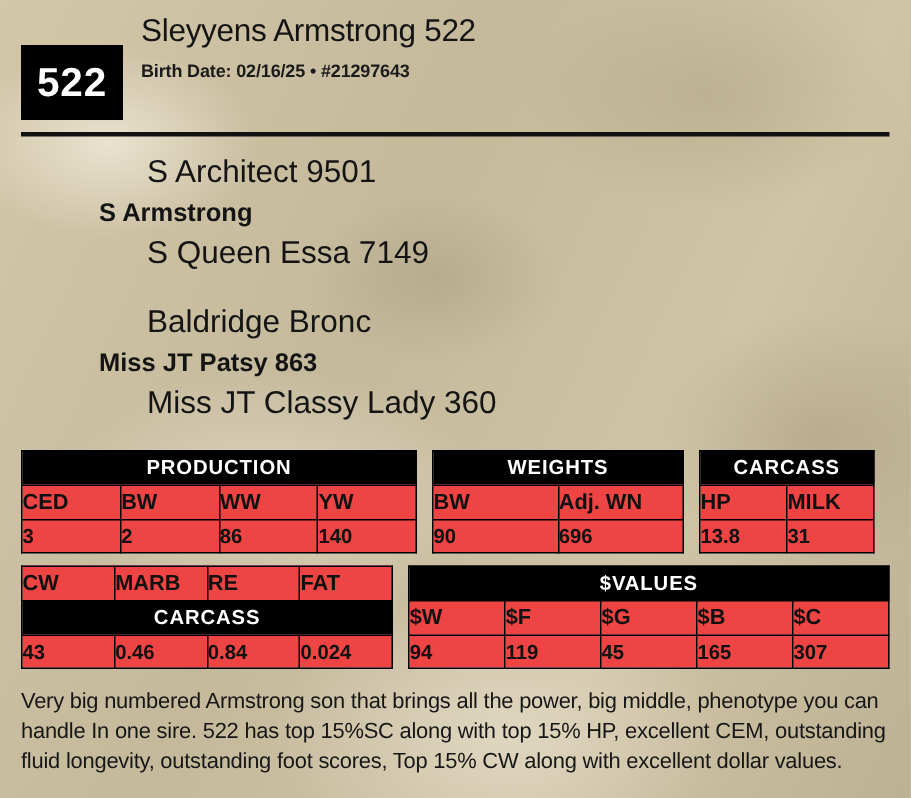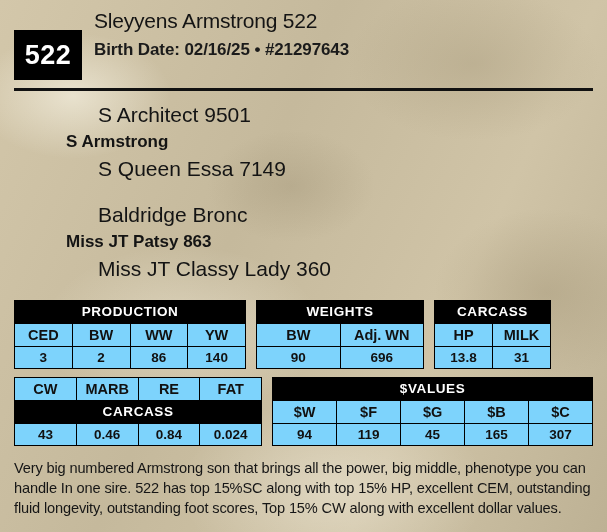--- a/index.html
+++ b/index.html
@@ -61,21 +61,21 @@
     flex: 1;
   }
   .animal-name {
     font-size: 21px;
     font-weight: normal;
     color: #141414;
     line-height: 1.08;
     letter-spacing: -0.2px;
   }
   .birth-line {
-    font-size: 17px;
+    font-size: 12px;
     font-weight: bold;
     color: #1b1b1b;
     margin-top: 7px;
     letter-spacing: -0.1px;
   }
   .hr-thick {
     border: none;
     border-top: 3px solid #111;
     margin: 8px 0 0 0;
   }
@@ -112,39 +112,39 @@
     background: #000;
     color: #fff;
     font-size: 13.5px;
     font-weight: bold;
     letter-spacing: 0.6px;
     padding: 3px 0 4px 0;
     border: 1.5px solid #000;
     text-align: center;
   }
   .epd-table td {
-    background: #7dd3fc;
+    background: #ef4444;
     color: #111;
     font-size: 14px;
-    text-align: center;
+    text-align: left;
     border: 1.5px solid #000;
     padding: 3px 0;
     height: 22px;
   }
   .epd-table td.hdr {
     font-weight: bold;
     font-size: 14.5px;
   }
   .epd-table td.val {
     font-weight: bold;
     font-size: 13.5px;
   }
 
   
-  .t-production { width: 232px; }
+  .t-production { width: 264px; }
   .t-weights    { width: 168px; }
   .t-maternal   { width: 117px; }
   .t-carcass    { width: 266px; }
   .t-values     { width: 344px; }
 
   
   .desc {
     margin-top: 12px;
     font-size: 14.6px;
     line-height: 1.40;

